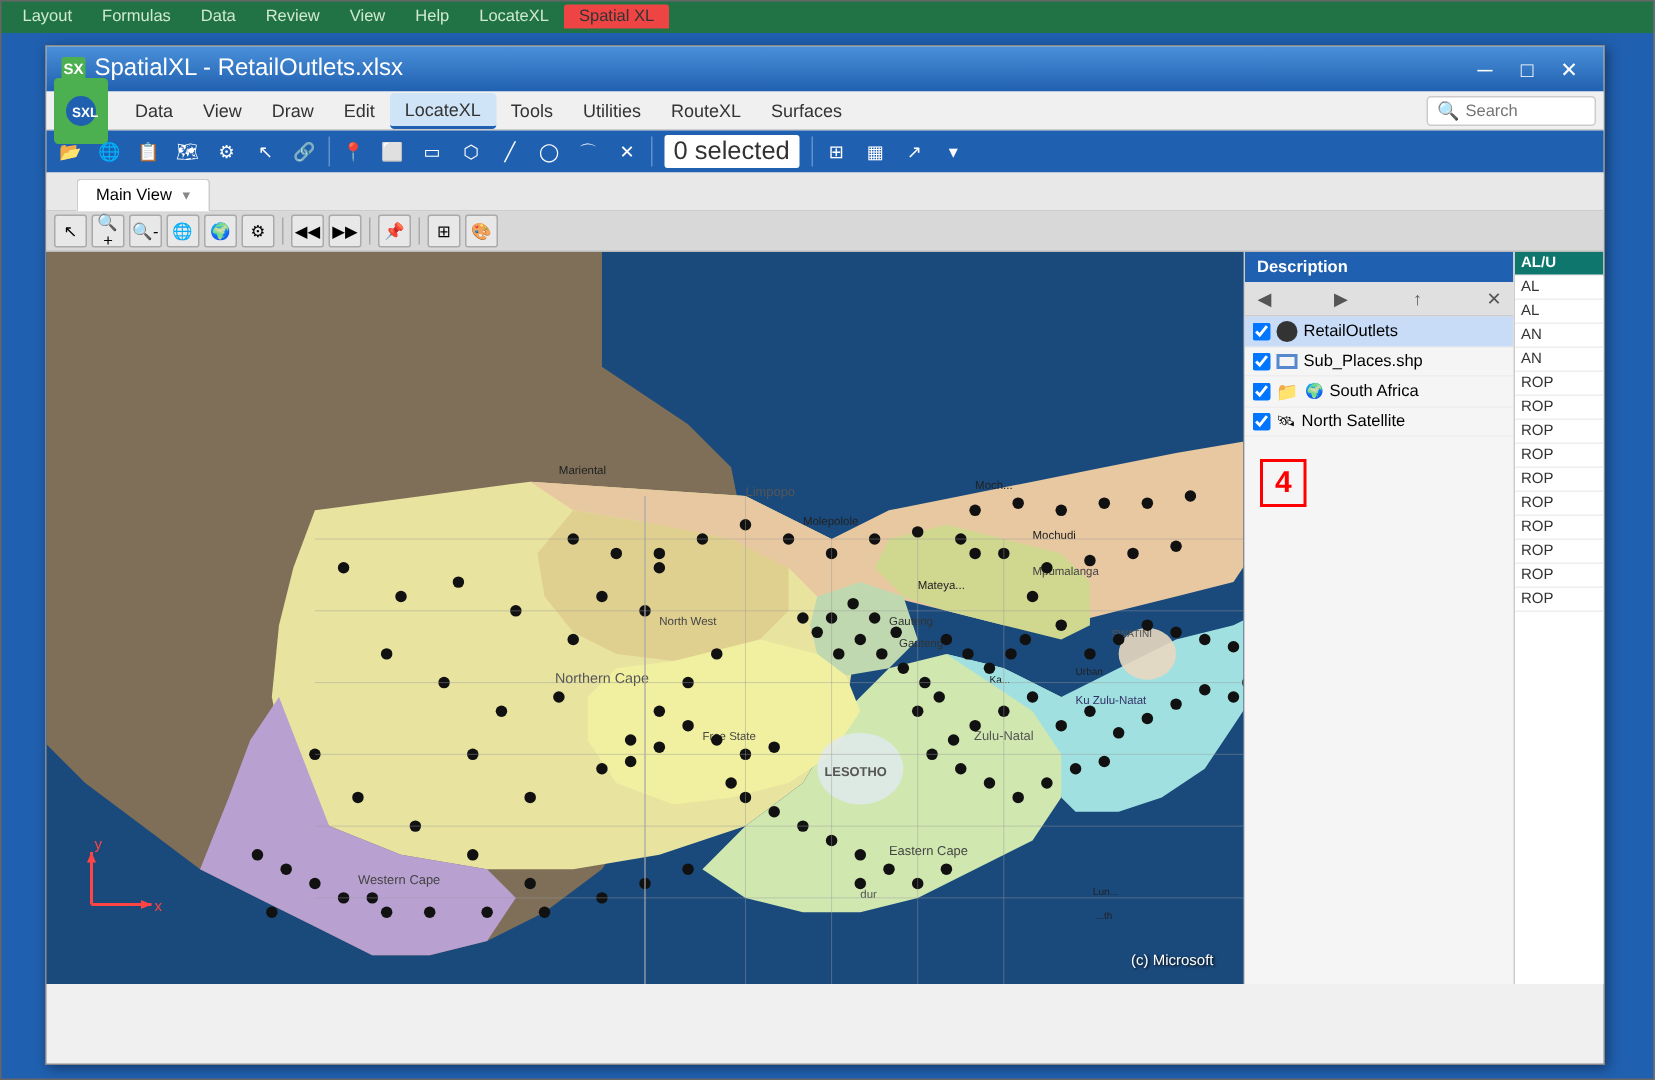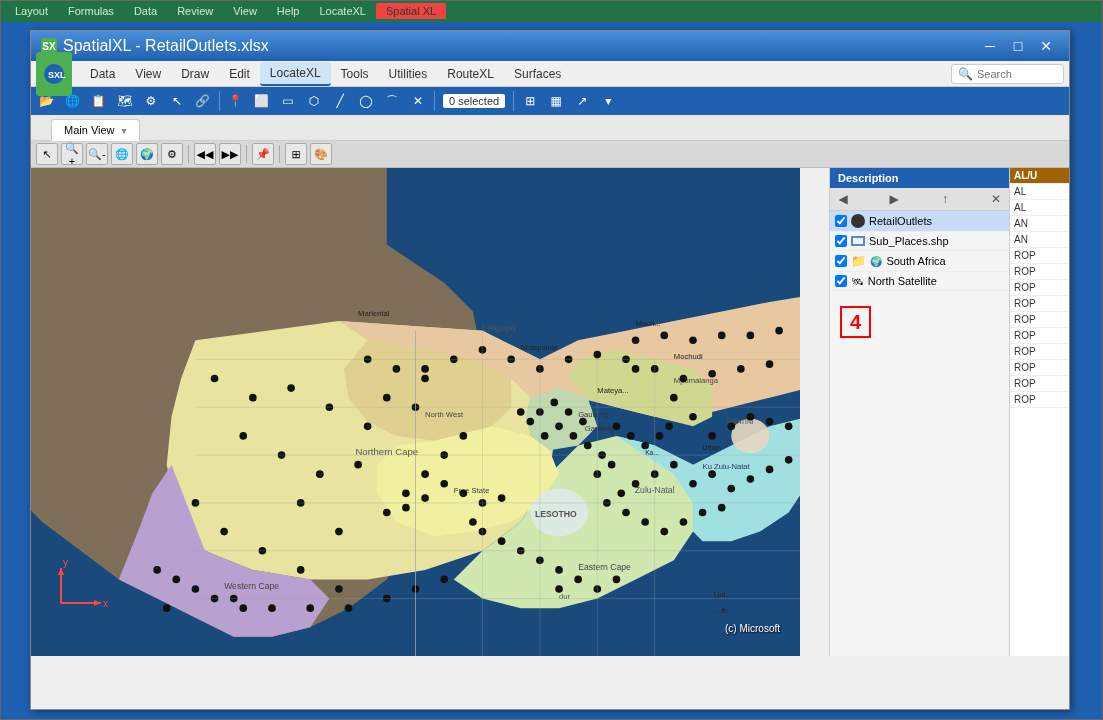--- a/index.html
+++ b/index.html
@@ -16,59 +16,59 @@
 
     
     .ribbon-menu { background: #f0f0f0; border-bottom: 1px solid #ccc; display: flex; align-items: center; padding: 0 5px; height: 26px; }
     .ribbon-item { padding: 4px 10px; font-size: 12px; color: #333; cursor: pointer; border-radius: 3px; }
     .ribbon-item.active { background: #d0e4f7; border-bottom: 2px solid #2060b0; }
 
     
     .toolbar { background: #2060b0; padding: 2px 4px; display: flex; align-items: center; gap: 2px; flex-wrap: nowrap; }
     .tool-btn { width: 24px; height: 24px; background: transparent; border: 1px solid transparent; border-radius: 2px; cursor: pointer; display: flex; align-items: center; justify-content: center; color: white; font-size: 12px; }
     .tool-sep { width: 1px; height: 20px; background: rgba(255,255,255,0.3); margin: 0 2px; }
-    .selected-badge { background: white; color: #333; padding: 1px 6px; border-radius: 2px; font-size: 11px; margin: 0 4px; }
+    .selected-badge { background: white; color: #333; padding: 1px 6px; border-radius: 2px; font-size: 17px; margin: 0 4px; }
 
     
     .tab-bar { background: #e8e8e8; border-bottom: 1px solid #ccc; display: flex; align-items: flex-end; padding: 0 20px; height: 26px; }
     .view-tab { padding: 4px 12px; font-size: 11px; background: #f8f8f8; border: 1px solid #ccc; border-bottom: none; border-radius: 3px 3px 0 0; cursor: pointer; margin-right: 2px; }
     .view-tab.active { background: white; border-bottom: 1px solid white; margin-bottom: -1px; }
     .tab-close { margin-left: 4px; font-size: 10px; color: #888; cursor: pointer; }
 
     
     .map-tools { background: #d8d8d8; border-bottom: 1px solid #bbb; padding: 2px 5px; display: flex; align-items: center; gap: 3px; }
     .map-tool-btn { width: 22px; height: 22px; background: #e8e8e8; border: 1px solid #aaa; border-radius: 2px; cursor: pointer; display: flex; align-items: center; justify-content: center; font-size: 11px; }
     .map-tool-sep { width: 1px; height: 18px; background: #aaa; margin: 0 2px; }
 
     
     .main-content { display: flex; height: calc(100% - 190px); }
 
     
     .map-area { flex: 1; position: relative; overflow: hidden; background: #1a3a5c; }
 
     
-    .right-panel { width: 180px; background: #f5f5f5; border-left: 1px solid #ccc; display: flex; flex-direction: column; margin-left: 29px; }
+    .right-panel { width: 180px; background: #f5f5f5; border-left: 1px solid #ccc; display: flex; flex-direction: column; }
     .panel-header { background: #2060b0; color: white; padding: 4px 8px; font-size: 11px; font-weight: bold; }
     .panel-nav { display: flex; align-items: center; justify-content: space-between; background: #e0e0e0; padding: 2px 4px; border-bottom: 1px solid #ccc; }
     .nav-btn { width: 18px; height: 18px; background: transparent; border: none; cursor: pointer; font-size: 12px; color: #555; display: flex; align-items: center; justify-content: center; }
     .layer-item { padding: 3px 5px; display: flex; align-items: center; gap: 4px; cursor: pointer; font-size: 11px; border-bottom: 1px solid #eee; }
     .layer-item.selected { background: #c8dcf8; }
     .layer-checkbox { width: 12px; height: 12px; }
     .layer-name { font-size: 11px; }
 
     
     .right-list { width: 60px; background: white; border-left: 1px solid #ccc; font-size: 10px; overflow: hidden; }
     .list-item-right { padding: 2px 4px; border-bottom: 1px solid #eee; color: #333; white-space: nowrap; overflow: hidden; text-overflow: ellipsis; }
-    .list-item-right.header { background: #a16207; color: white; font-weight: bold; }
+    .list-item-right.header { background: #0f766e; color: white; font-weight: bold; }
 
     
     .coord-bar { background: #f0f0f0; border-top: 1px solid #ccc; padding: 2px 8px; font-size: 10px; color: #555; display: flex; align-items: center; gap: 10px; }
 
     
-    .copyright { position: absolute; bottom: 22px; right: 20px; color: white; font-size: 10px; text-shadow: 1px 1px 2px #000; }
+    .copyright { position: absolute; bottom: 10px; right: 20px; color: white; font-size: 10px; text-shadow: 1px 1px 2px #000; }
 
     
     .outer { background: #2060b0; width: 1103px; height: 720px; position: relative; }
     .excel-bar { background: #217346; height: 22px; display: flex; align-items: center; padding: 0 5px; }
     .excel-tab-item { color: #d0ead0; font-size: 11px; padding: 2px 10px; cursor: pointer; text-align: right; }
     .excel-tab-item.active { background: #ef4444; color: #333; border-radius: 2px 2px 0 0; }
 
     
     .win-border { position: absolute; top: 0; left: 0; right: 0; bottom: 0; pointer-events: none; border: 1px solid #666; }
   </style>

